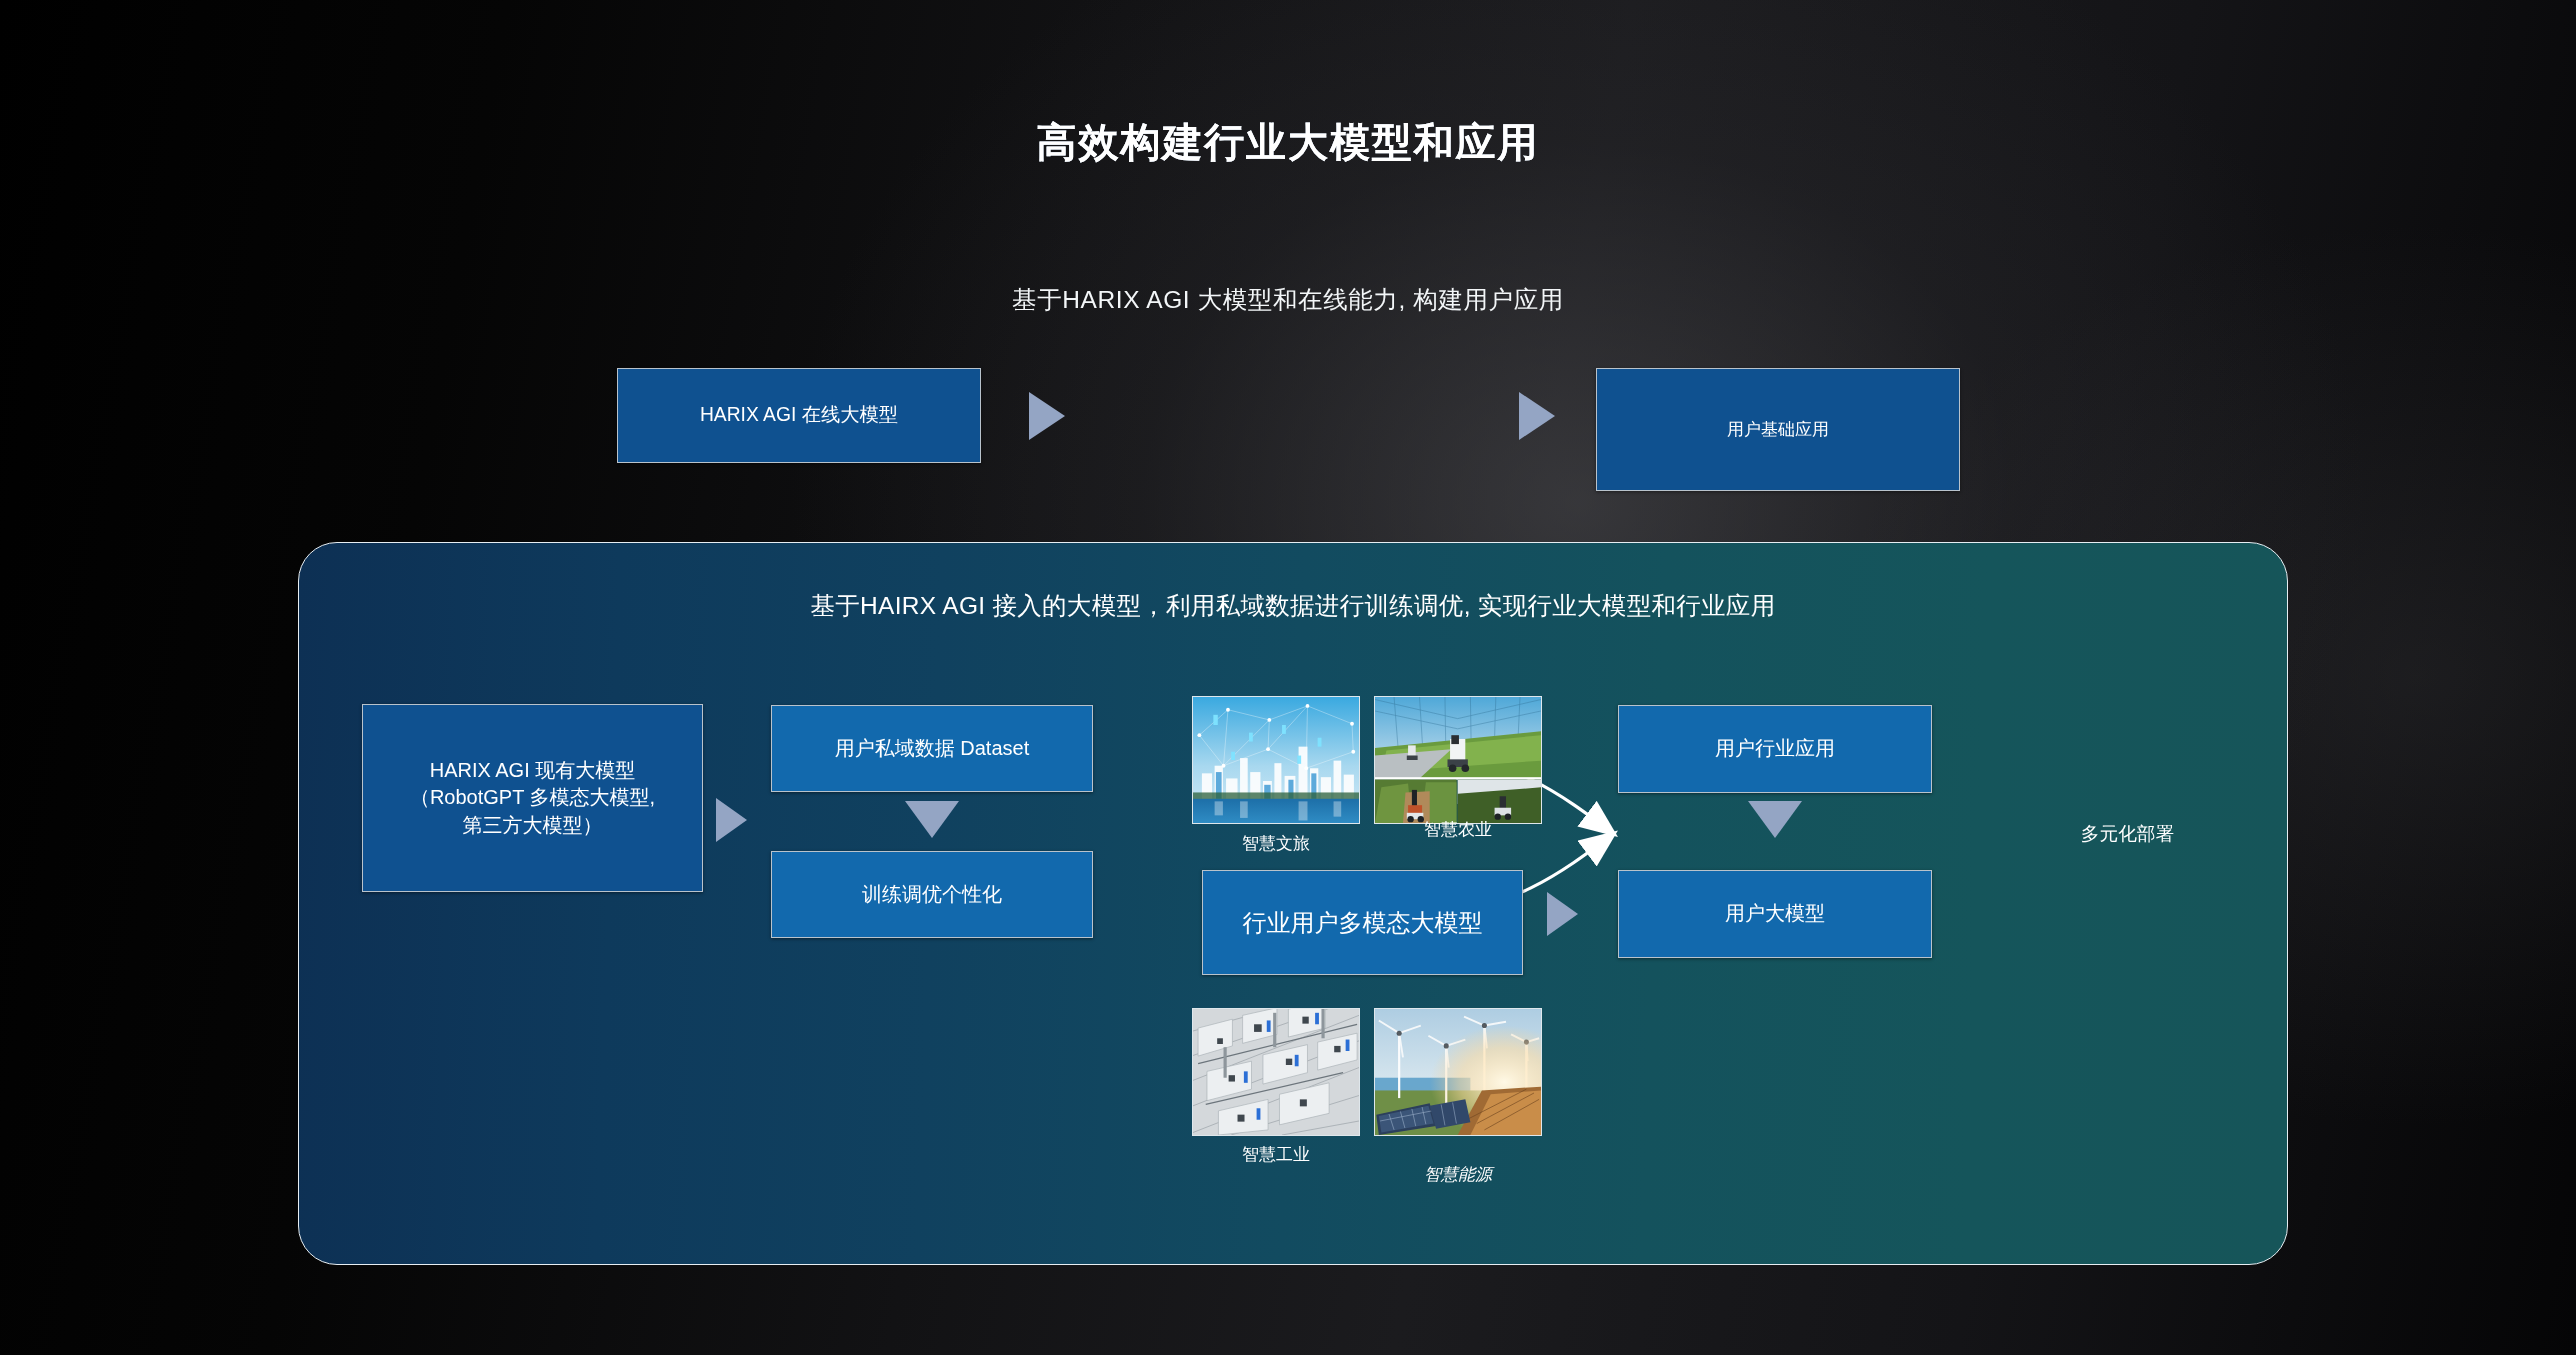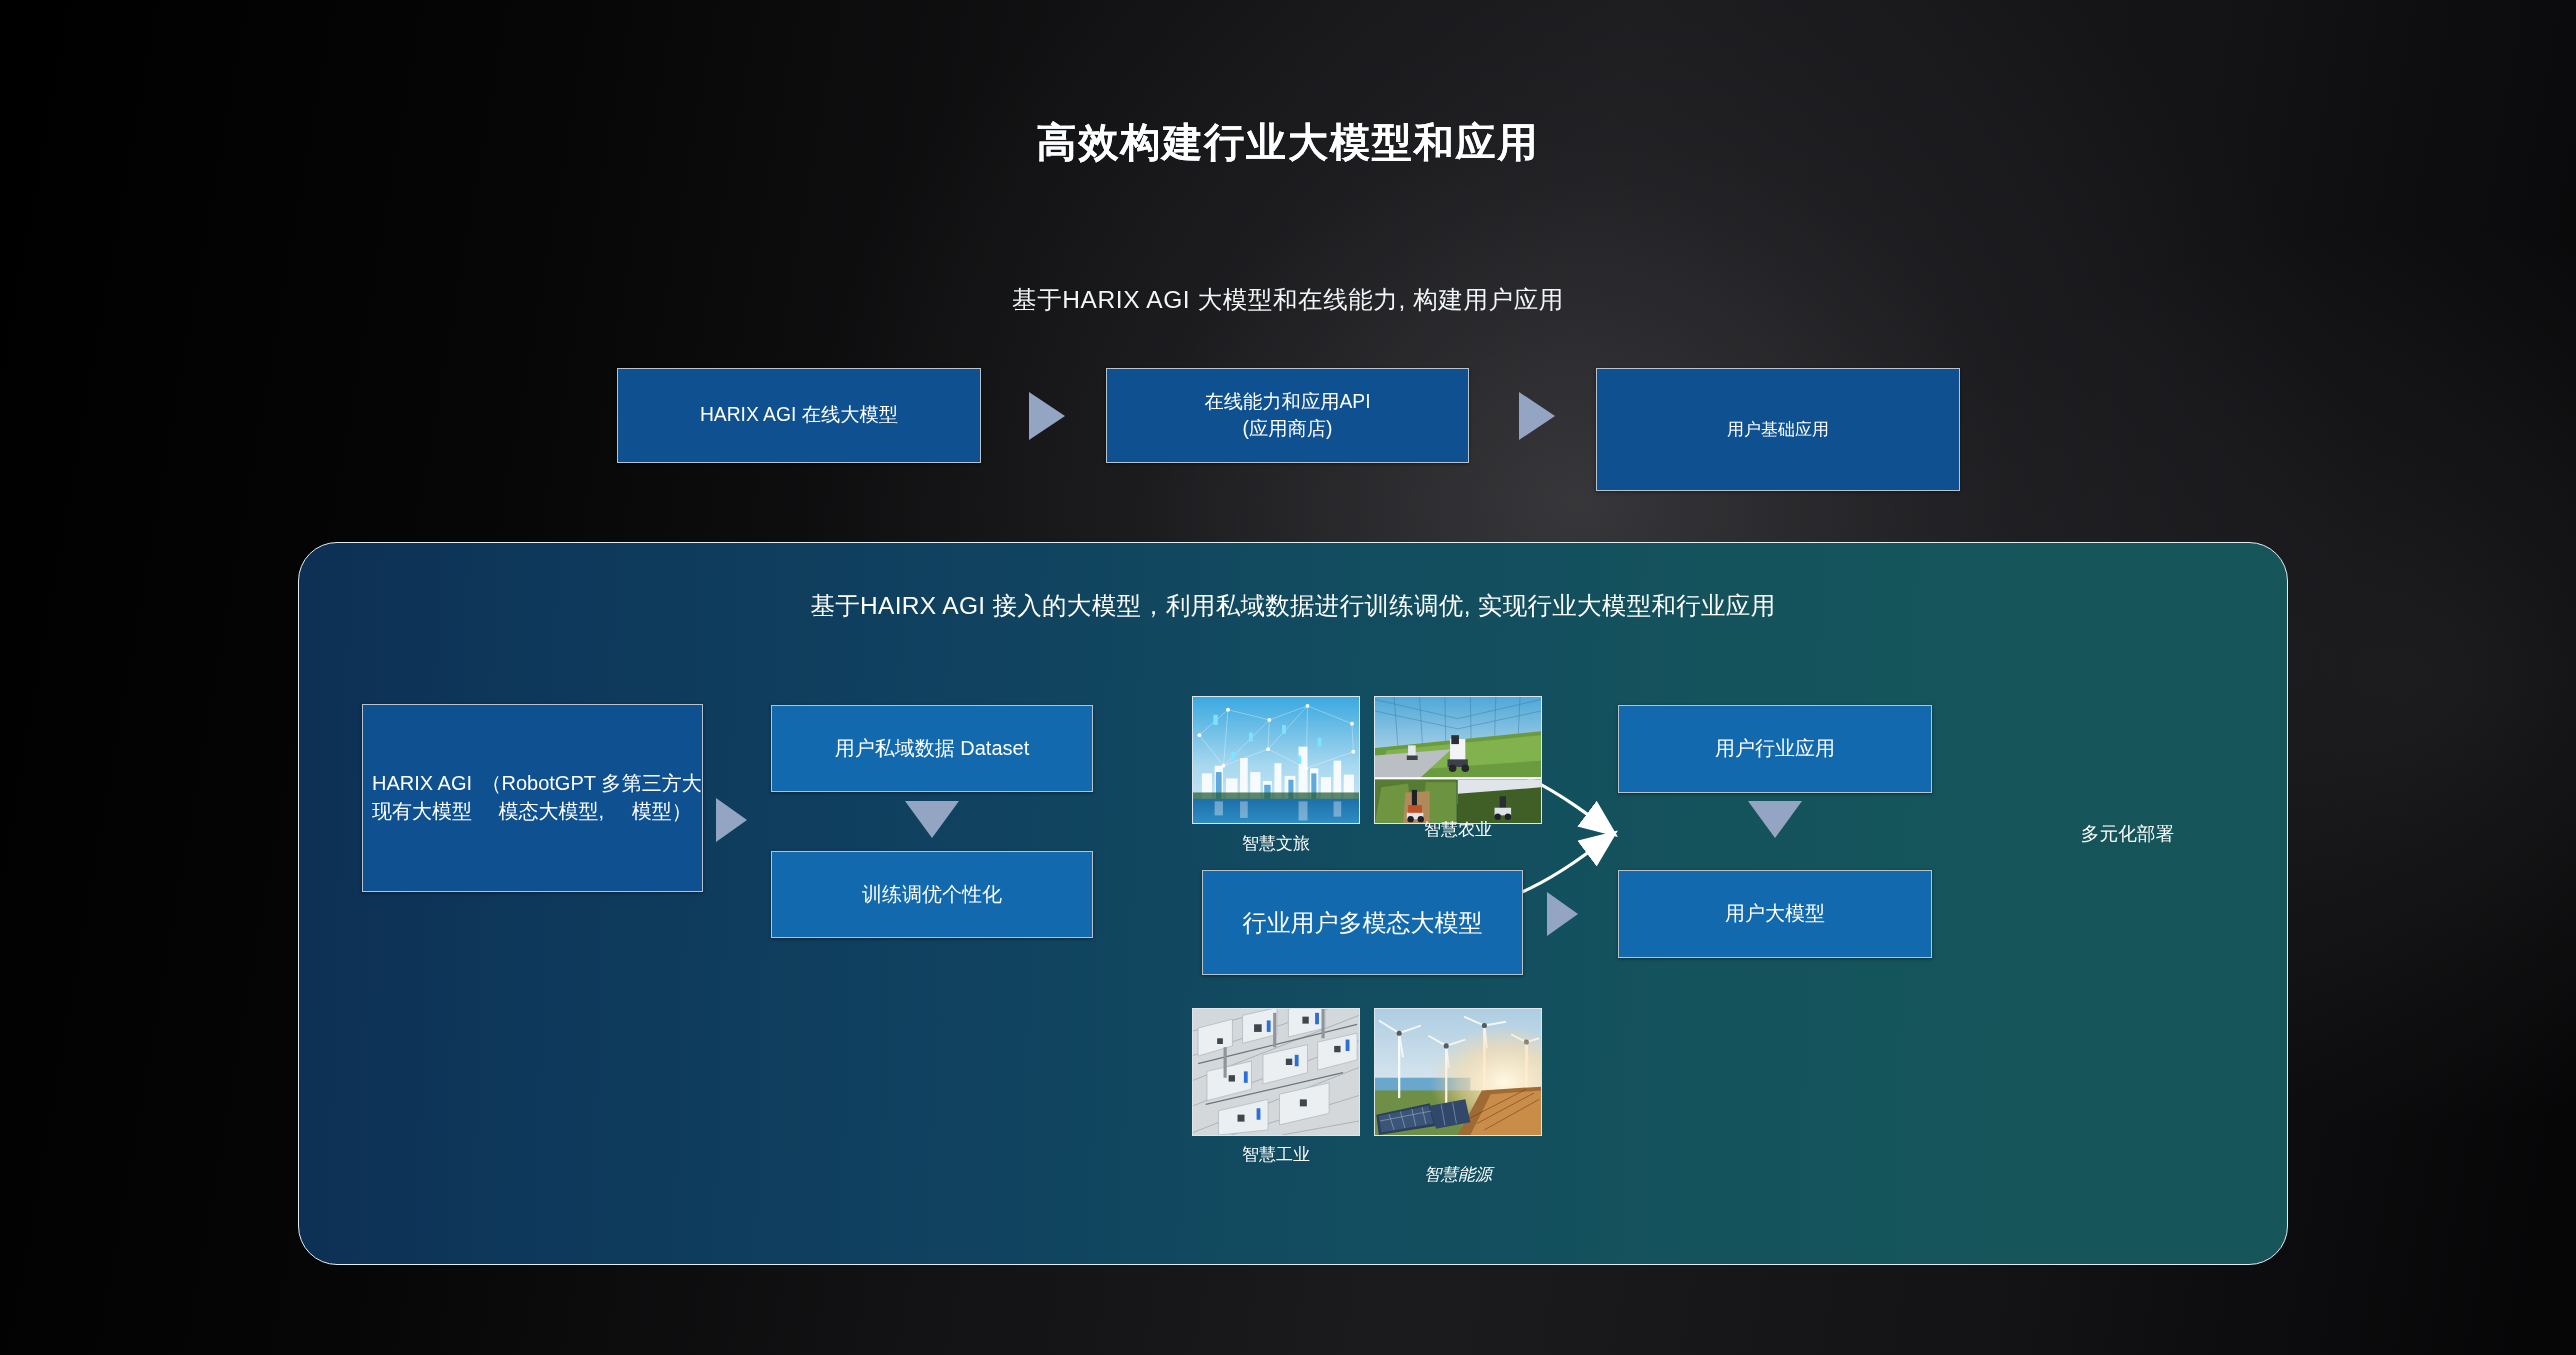--- a/index.html
+++ b/index.html
@@ -117,24 +117,20 @@
 
   <div id="subtitle">基于HARIX AGI 大模型和在线能力, 构建用户应用</div>
   <div id="title">高效构建行业大模型和应用</div>
 
   <div class="bx" style="left:617px; top:368px; width:364px; height:95px; font-size:19.3px;">
     <span>HARIX AGI 在线大模型</span>
   </div>
 
   <div class="arrow-r" style="left:1029px; top:392px;"></div>
 
-  <div class="bx" style="left:1106px; top:368px; width:363px; height:95px; font-size:19.3px; flex-direction:column;">
-    <span>在线能力和应用API</span>
-    <span>(应用商店)</span>
-  </div>
 
   <div class="arrow-r" style="left:1519px; top:392px;"></div>
 
   <div class="bx" style="left:1596px; top:368px; width:364px; height:123px; font-size:17px;">
     <span>用户基础应用</span>
   </div>
 
   <div id="panel">
 
     <div id="panel-head">基于HAIRX AGI 接入的大模型，利用私域数据进行训练调优, 实现行业大模型和行业应用</div>
@@ -142,21 +138,21 @@
     <svg class="overlay" width="1990" height="723" viewBox="0 0 3090 1122">
       <defs>
         <marker id="ah" markerWidth="14" markerHeight="14" refX="10" refY="5" orient="auto" markerUnits="strokeWidth">
           <path d="M0,0 L12,5 L0,10 z" fill="#ffffff"></path>
         </marker>
       </defs>
       <path d="M 1743,324 C 1880,330 1960,390 2040,450" fill="none" stroke="#ffffff" stroke-width="5" marker-end="url(#ah)"></path>
       <path d="M 1743,578 C 1880,572 1960,512 2040,452" fill="none" stroke="#ffffff" stroke-width="5" marker-end="url(#ah)"></path>
     </svg>
 
-    <div class="bx" style="left:63px; top:161px; width:341px; height:188px; font-size:20px; flex-direction:row;">
+    <div class="bx" style="left:63px; top:161px; width:341px; height:188px; font-size:20px; flex-direction:column;">
       <span>HARIX AGI 现有大模型</span>
       <span>（RobotGPT 多模态大模型,</span>
       <span>第三方大模型）</span>
     </div>
 
     <div class="arrow-r sm" style="left:417px; top:255px;"></div>
 
     <div class="bx lite" style="left:472px; top:162px; width:322px; height:87px; font-size:20px;">
       <span>用户私域数据 Dataset</span>
     </div>

